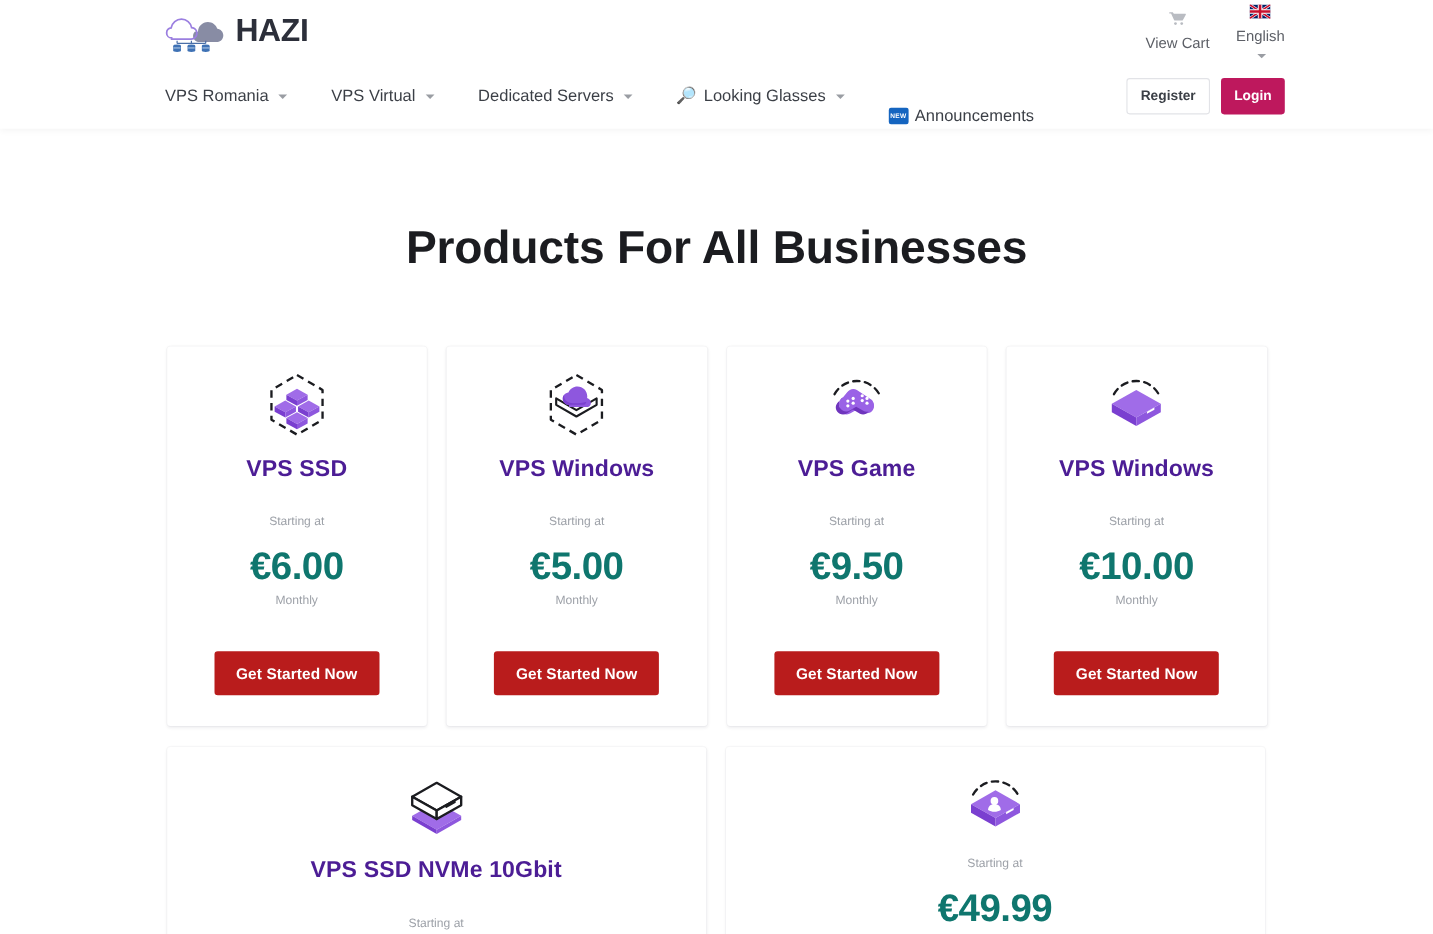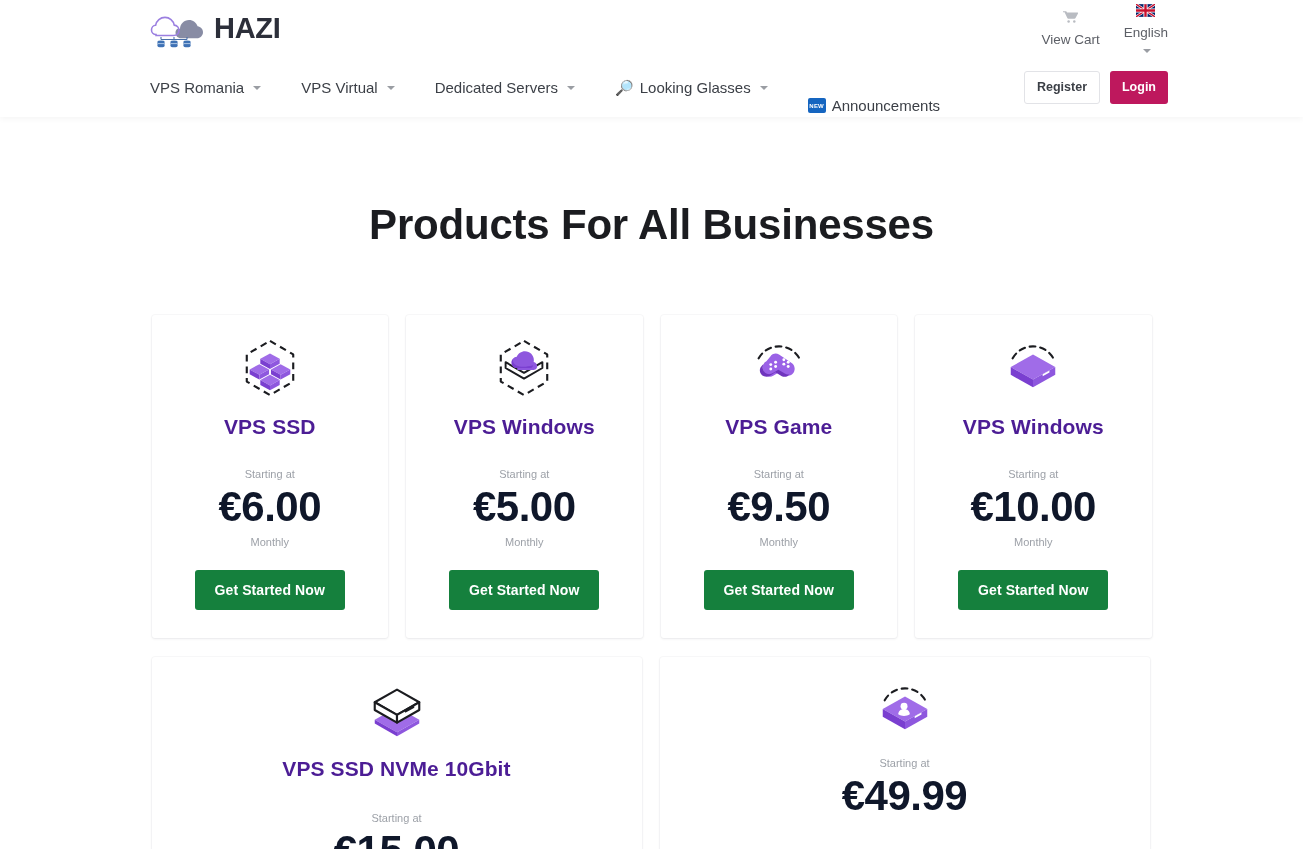--- a/index.html
+++ b/index.html
@@ -186,41 +186,42 @@
     letter-spacing: 0.1px;
     margin-bottom: 29px;
   }
   .row-2 .card-title { margin-bottom: 31px; }
   .starting-at {
     font-size: 11px;
     color: #9da1a8;
     margin-bottom: 3px;
   }
   .price {
-    font-size: 42px;
-    font-weight: bold;
-    color: #0f172a;
+    font-size: 35px;
+    font-weight: bold;
+    color: #0f766e;
     letter-spacing: -0.5px;
     line-height: 1.16;
+    margin-top: 12px;
   }
   .cycle {
     font-size: 11px;
     color: #9da1a8;
     margin-top: 4px;
   }
   .btn-get-started {
-    margin-top: 22px;
+    margin-top: 40px;
     display: inline-flex;
     align-items: center;
     justify-content: center;
     height: 40px;
     padding: 0 20px;
     border: 0;
     border-radius: 3px;
-    background: #15803d;
+    background: #b91c1c;
     color: #ffffff;
     font-size: 14px;
     font-weight: bold;
     text-decoration: none;
     cursor: pointer;
     letter-spacing: 0.1px;
   }
 </style>
 </head>
 <body>

